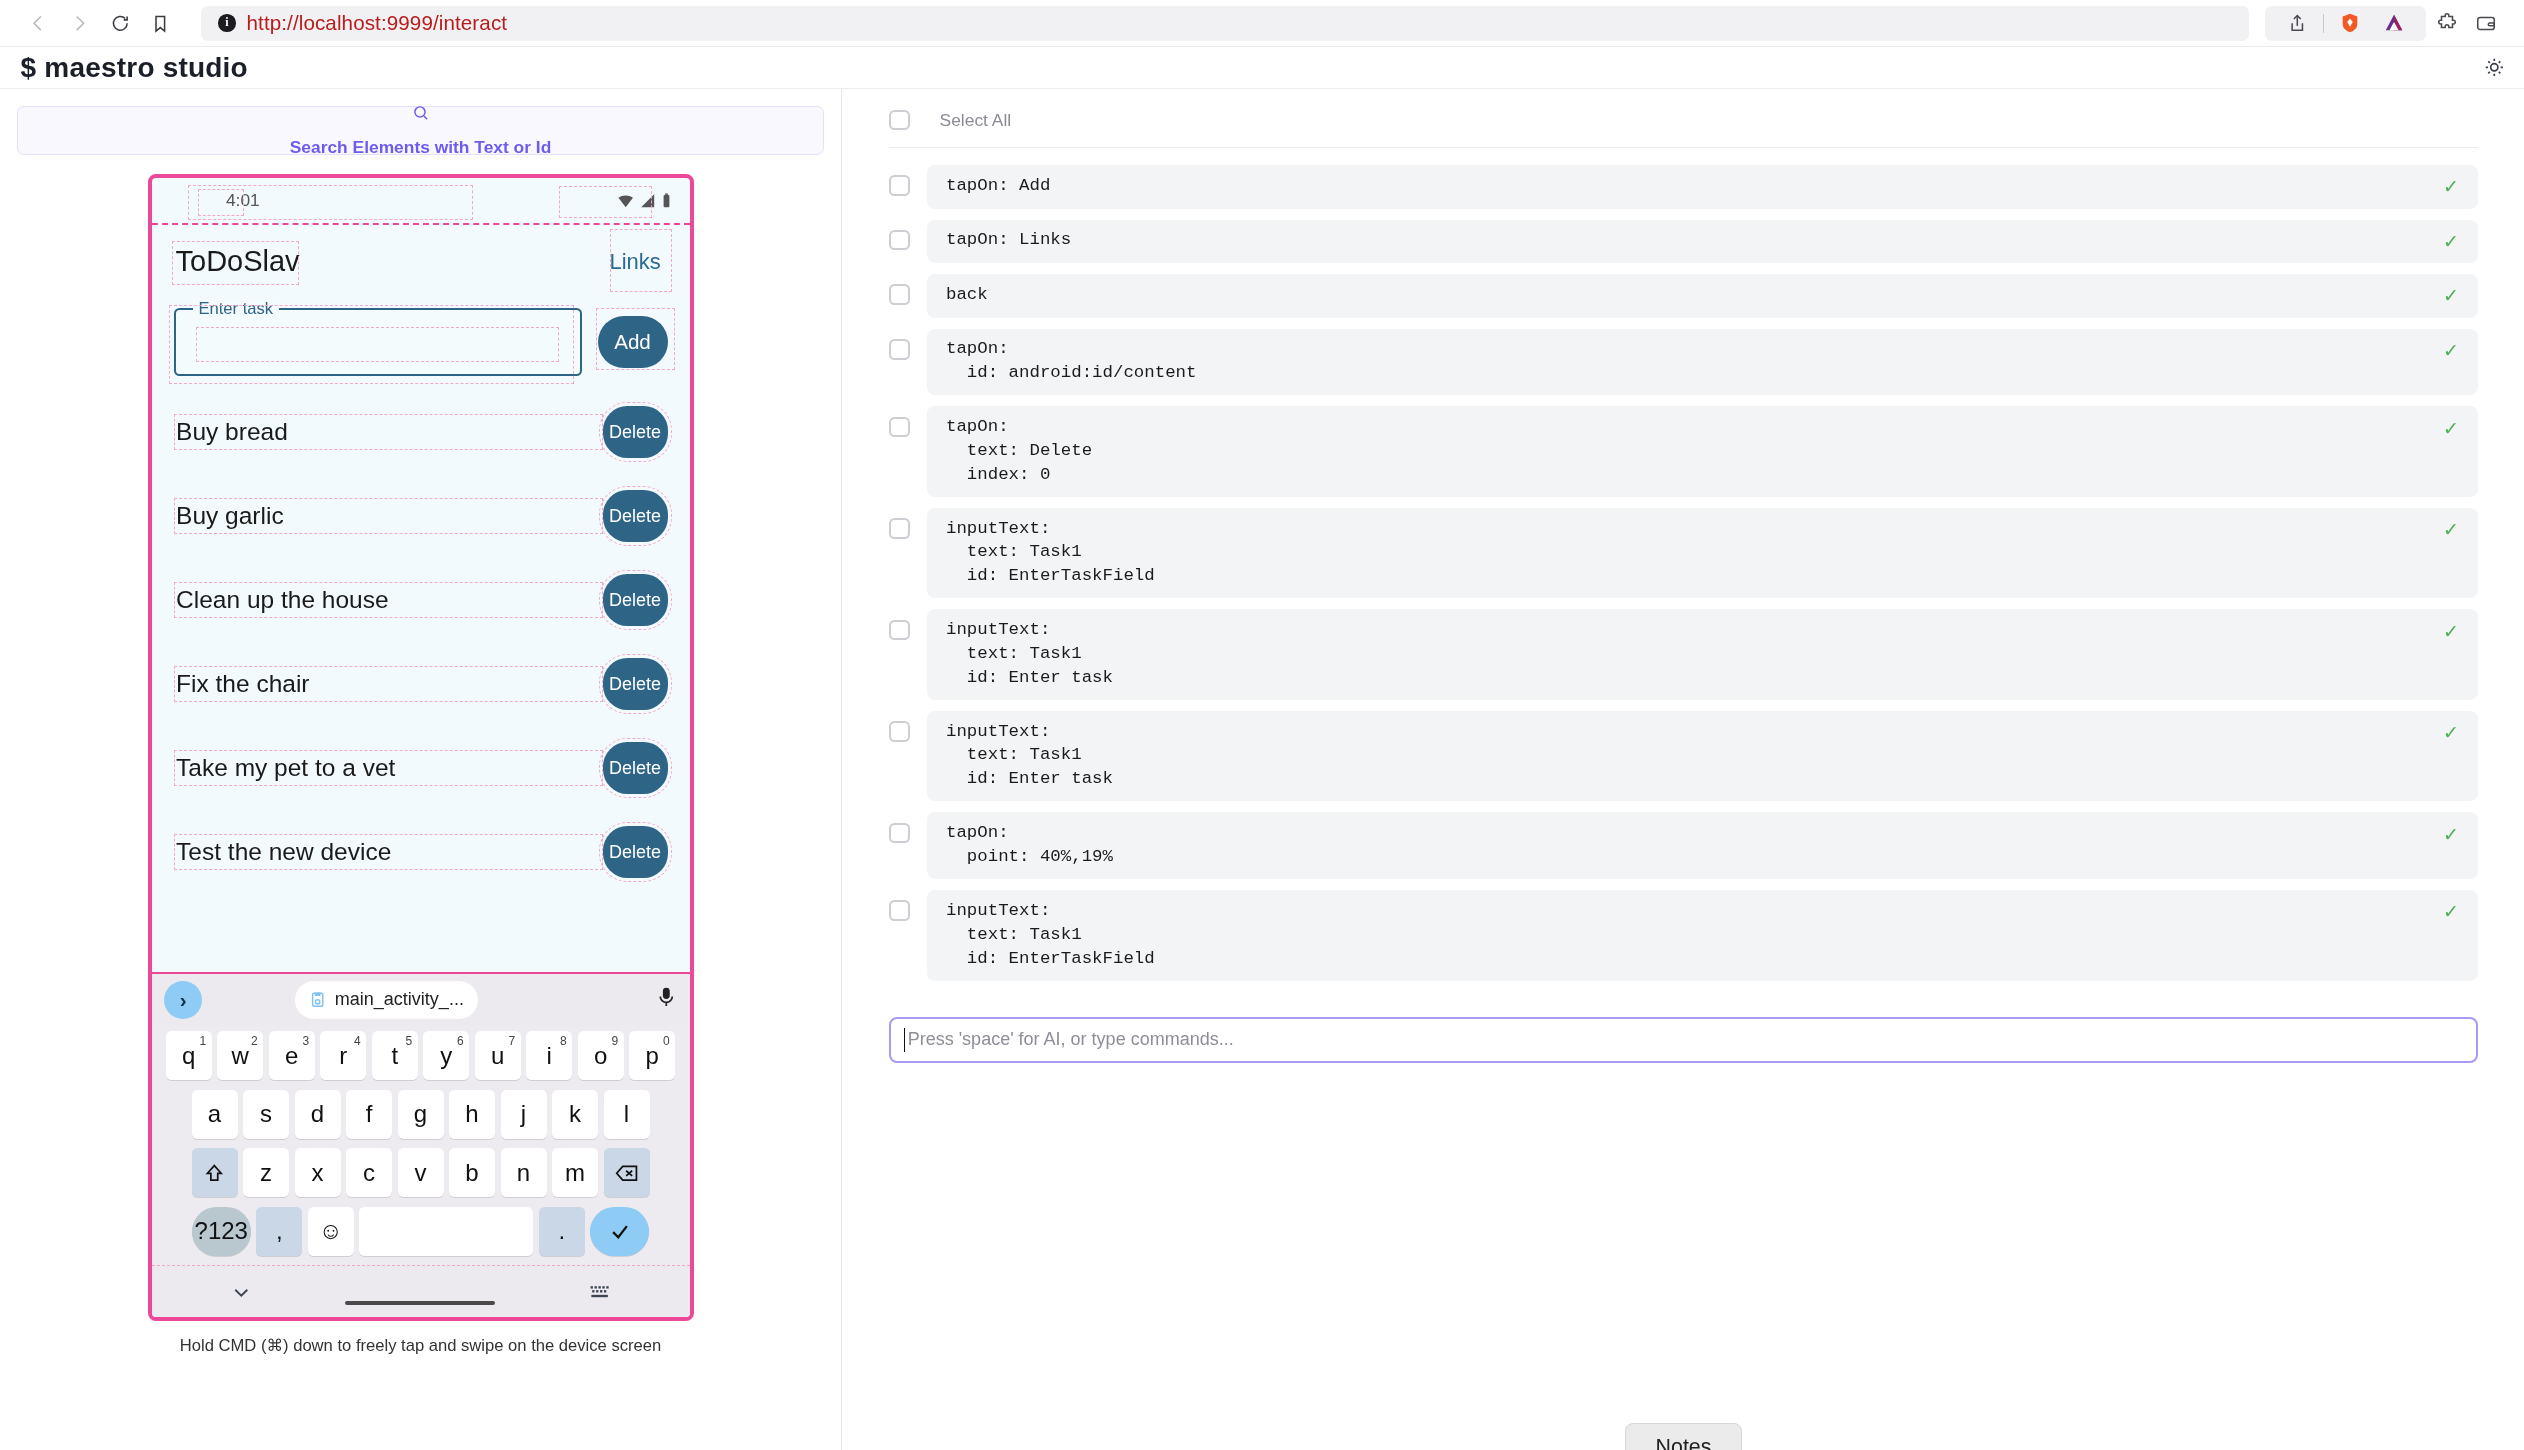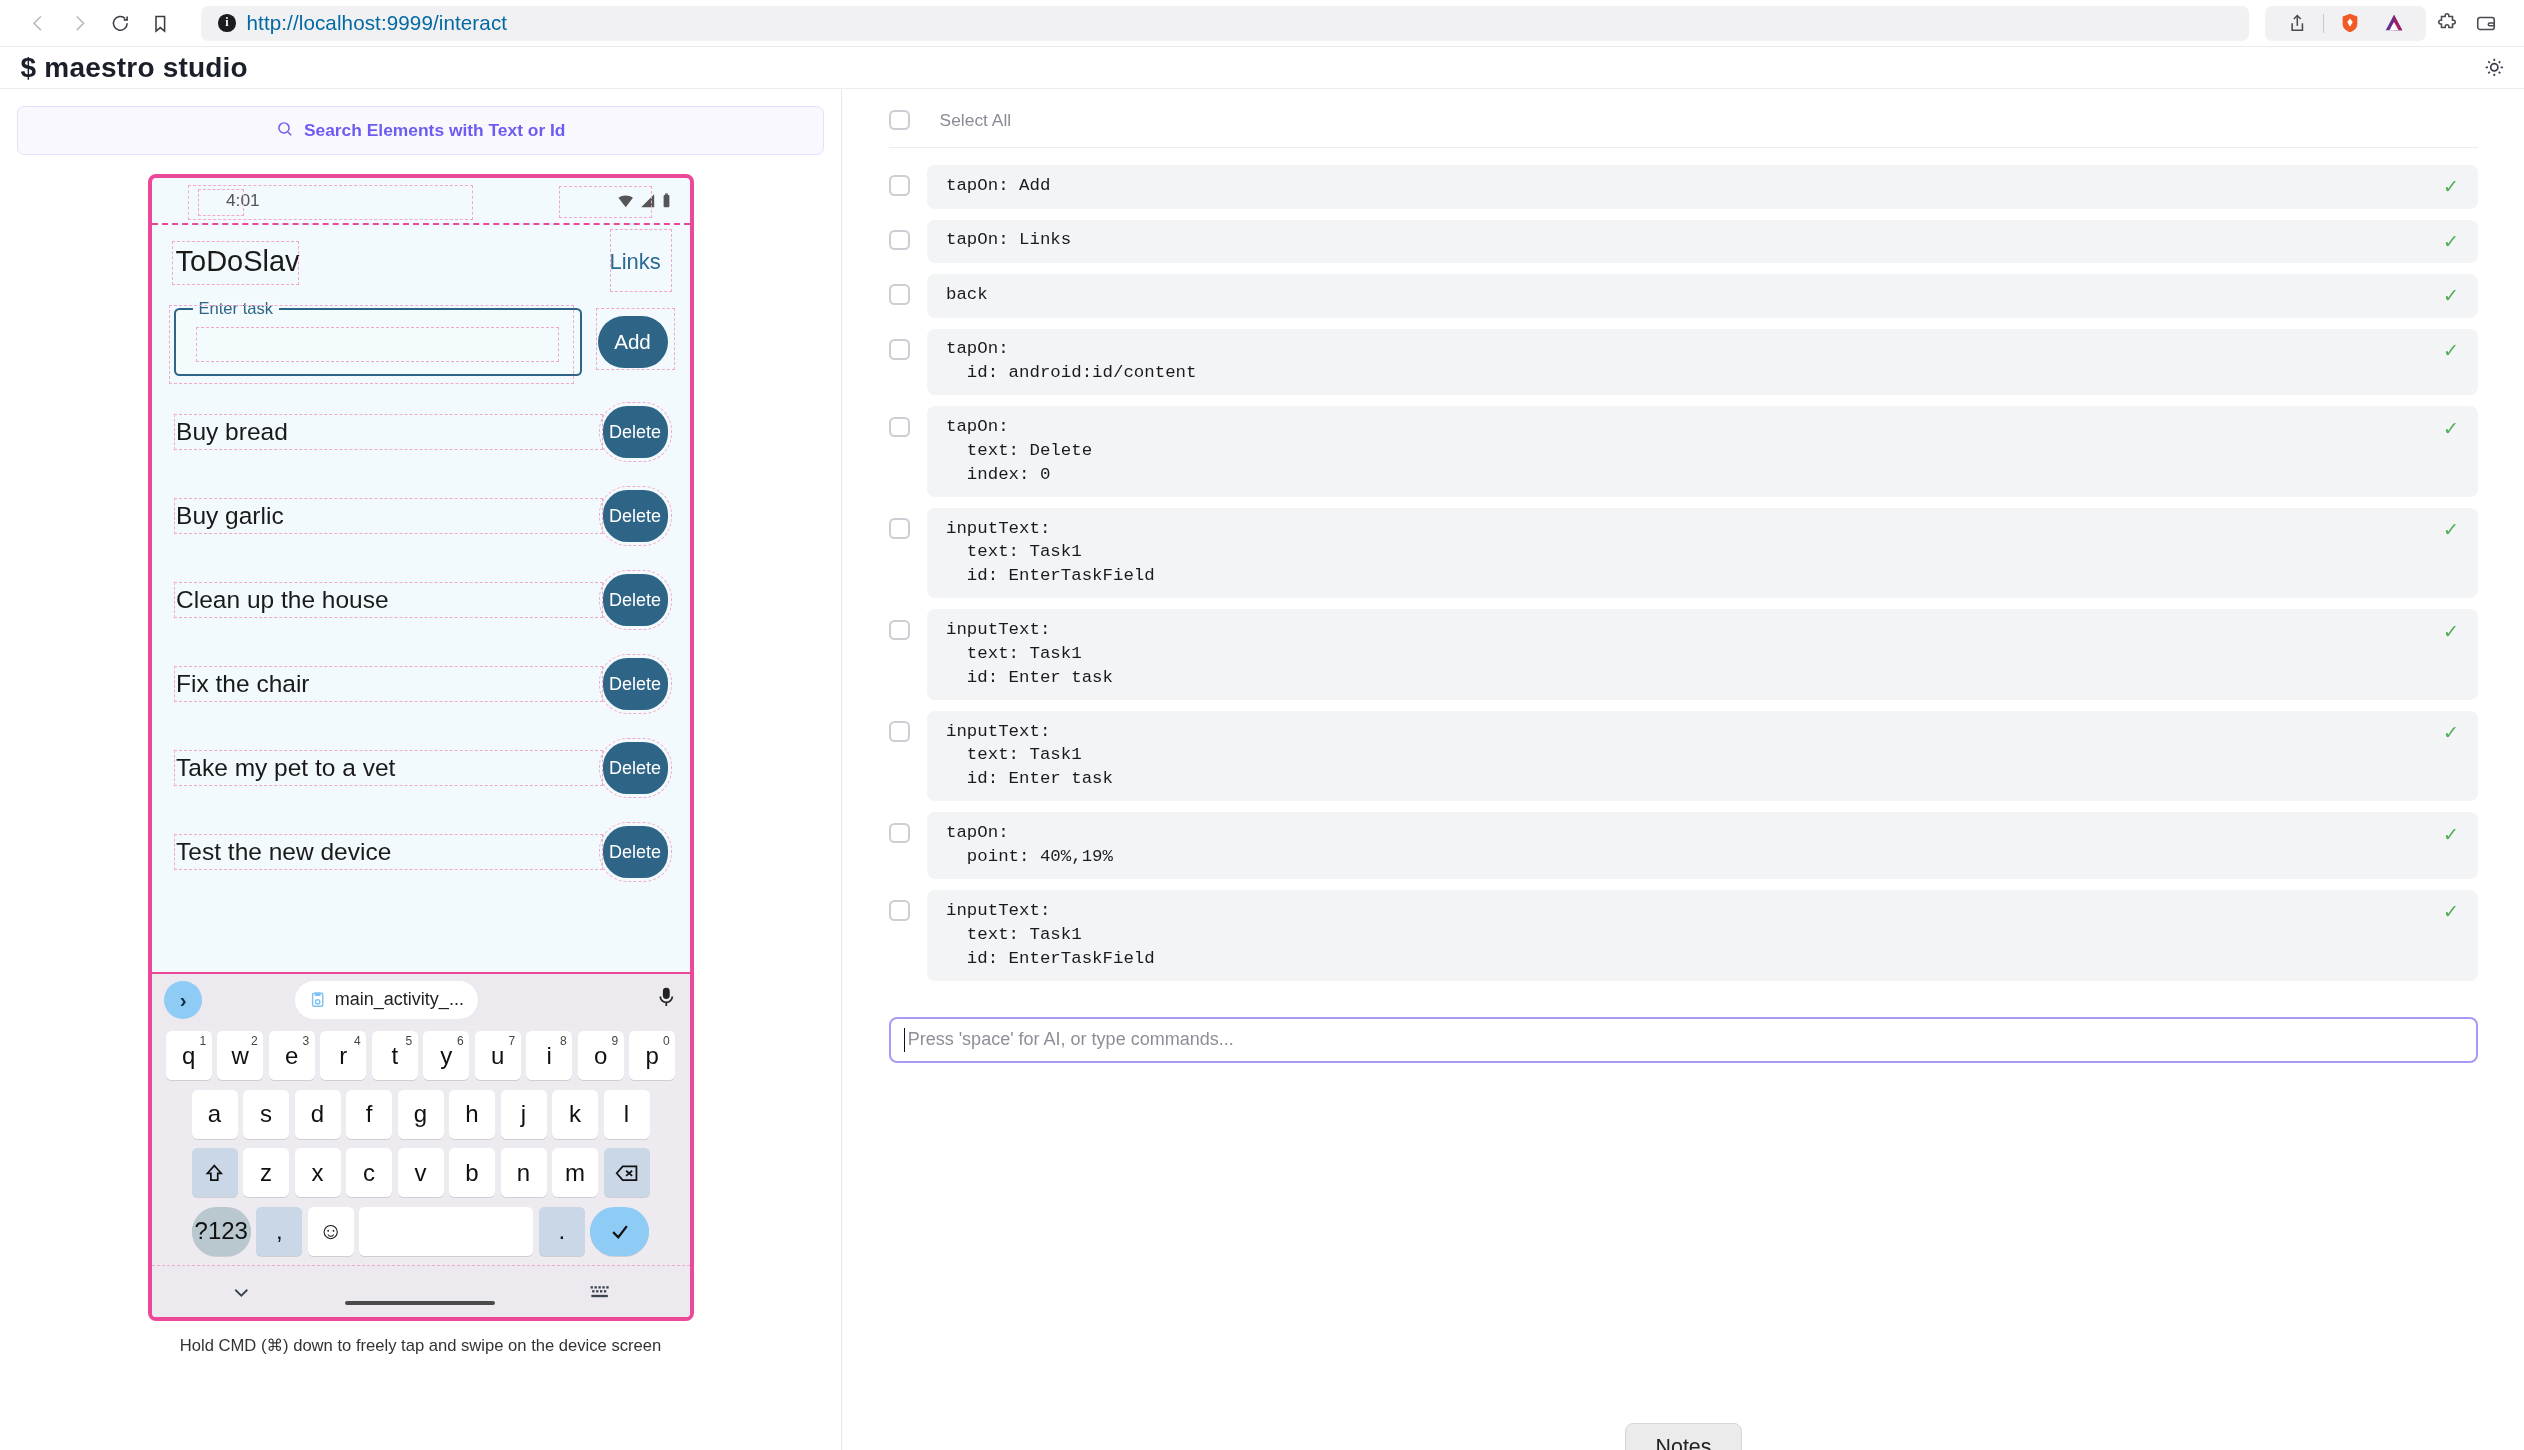--- a/index.html
+++ b/index.html
@@ -34,21 +34,21 @@
     margin-left: 17.4px; margin-right: 11px;
   }
   .info-dot {
     width: 17.4px; height: 17.4px; border-radius: 50%;
     background: #1c1c20; color: #fff;
     font-size: 12px; font-weight: bold;
     display: flex; align-items: center; justify-content: center;
     font-family: "Liberation Serif", serif;
     flex: 0 0 auto;
   }
-  .url-text { font-size: 20.6px; color: #0369a1; letter-spacing: 0.1px; }
+  .url-text { font-size: 20.6px; color: #b91c1c; letter-spacing: 0.1px; }
   .browser-right { display: flex; align-items: center; gap: 3.2px; }
   .pill-group {
     display: flex; align-items: center; gap: 8px;
     background: #f1f1f4; border-radius: 7.1px;
     padding: 3.2px 14.2px; height: 35px;
   }
   .vdiv { width: 0.8px; height: 19px; background: #c8c8cc; }
   .icon-btn {
     width: 36px; height: 35px;
     display: flex; align-items: center; justify-content: center;
@@ -82,20 +82,21 @@
   .search-box {
     width: 100%; height: 49px;
     background: #f9f8ff;
     border: 0.8px solid #e3e0fb;
     border-radius: 7.1px;
     display: flex; align-items: center; justify-content: center;
     gap: 11px;
     color: #6c5cf0;
     font-size: 17.4px; font-weight: bold;
     margin-bottom: 19px;
+    flex-direction: column;
   }
 
   
   .phone {
     width: 546px; height: 1147px;
     border: 4px solid #ec4899;
     border-radius: 8px;
     background: #f3fafd;
     position: relative;
     overflow: hidden;

